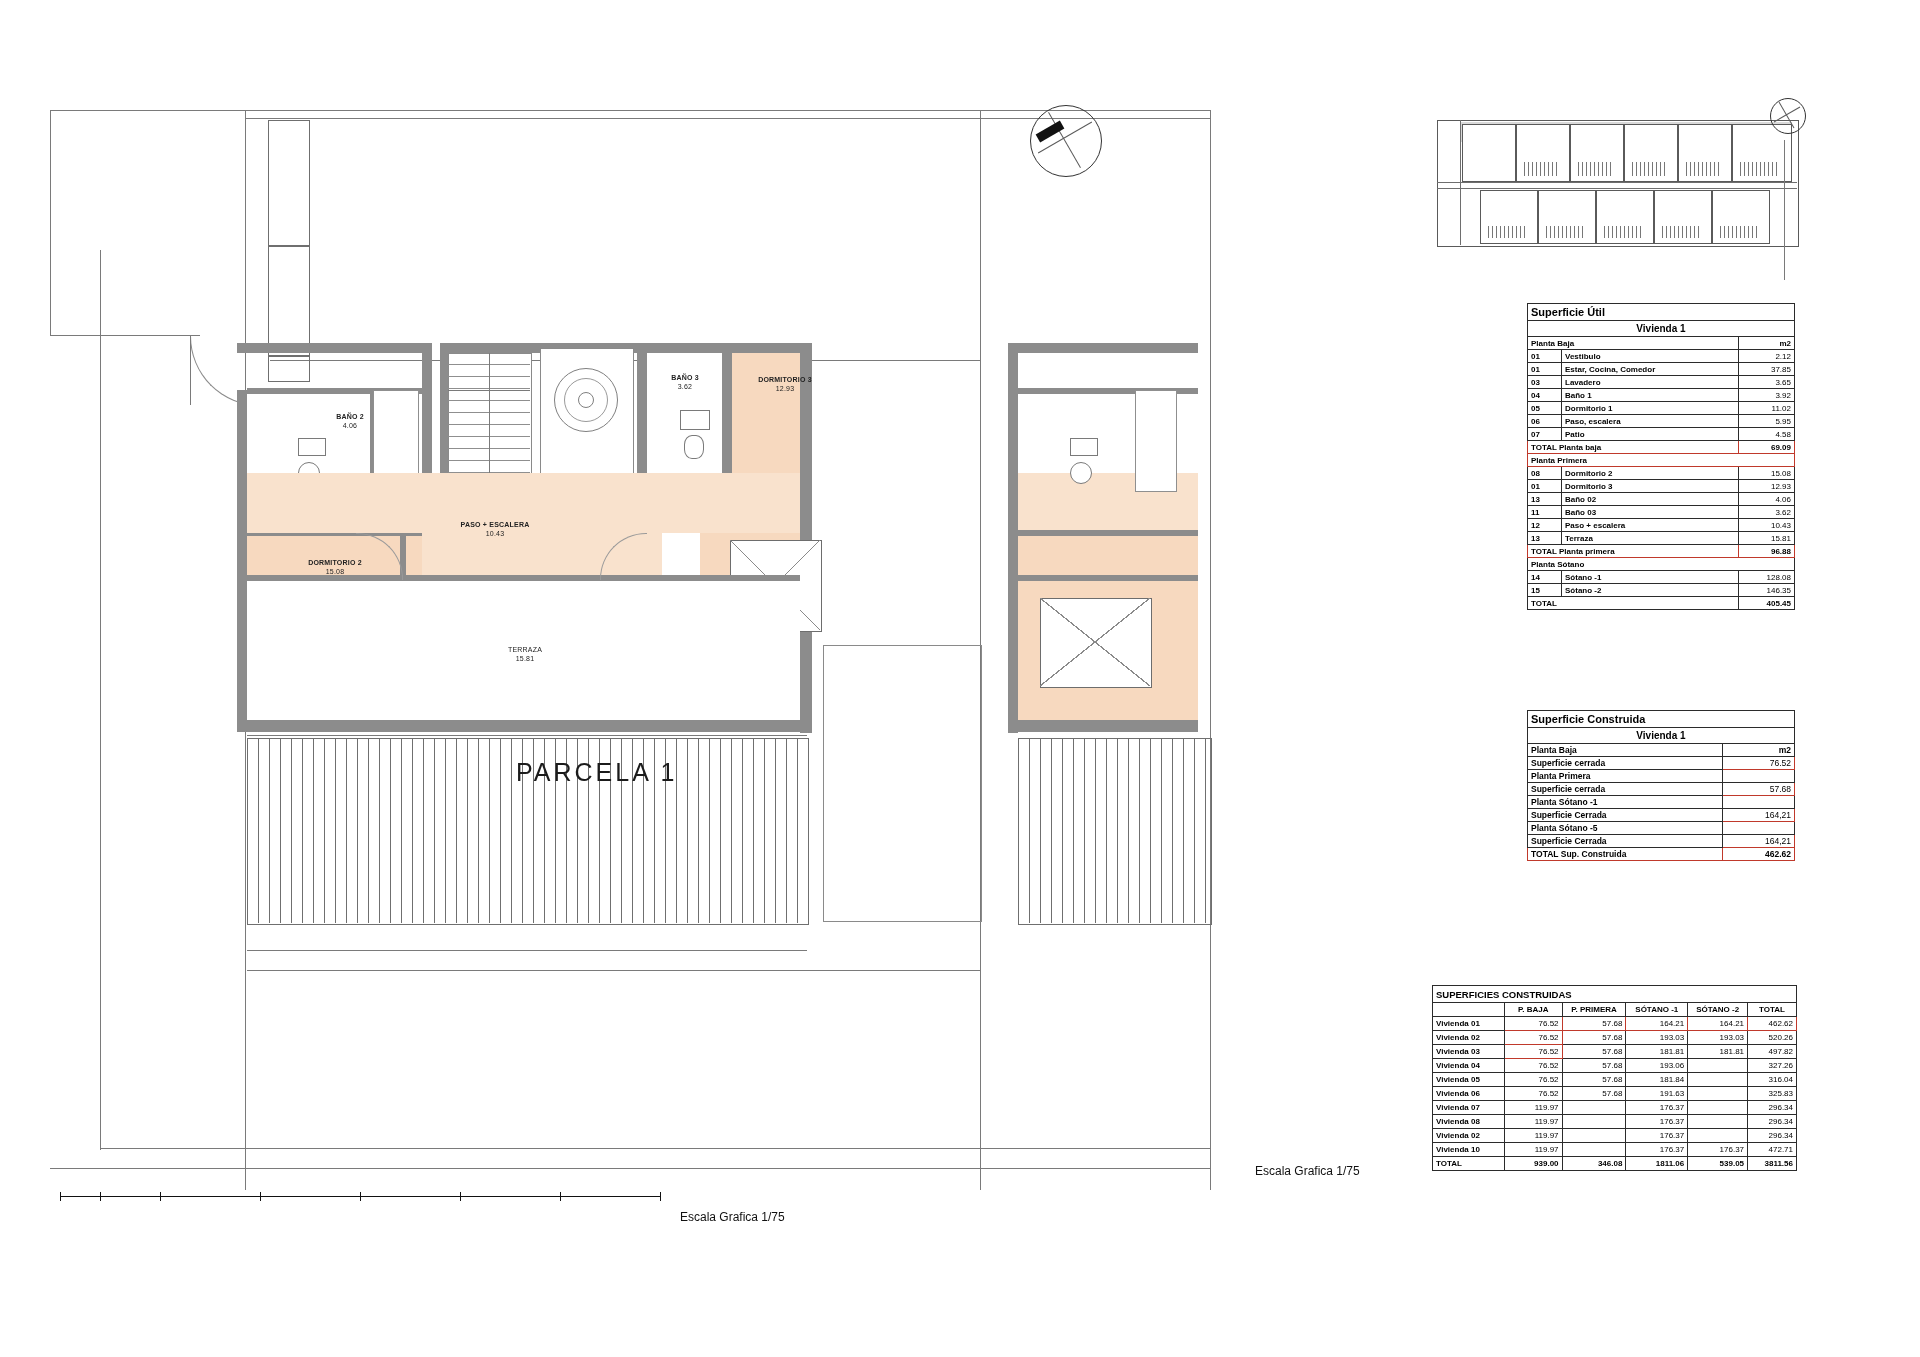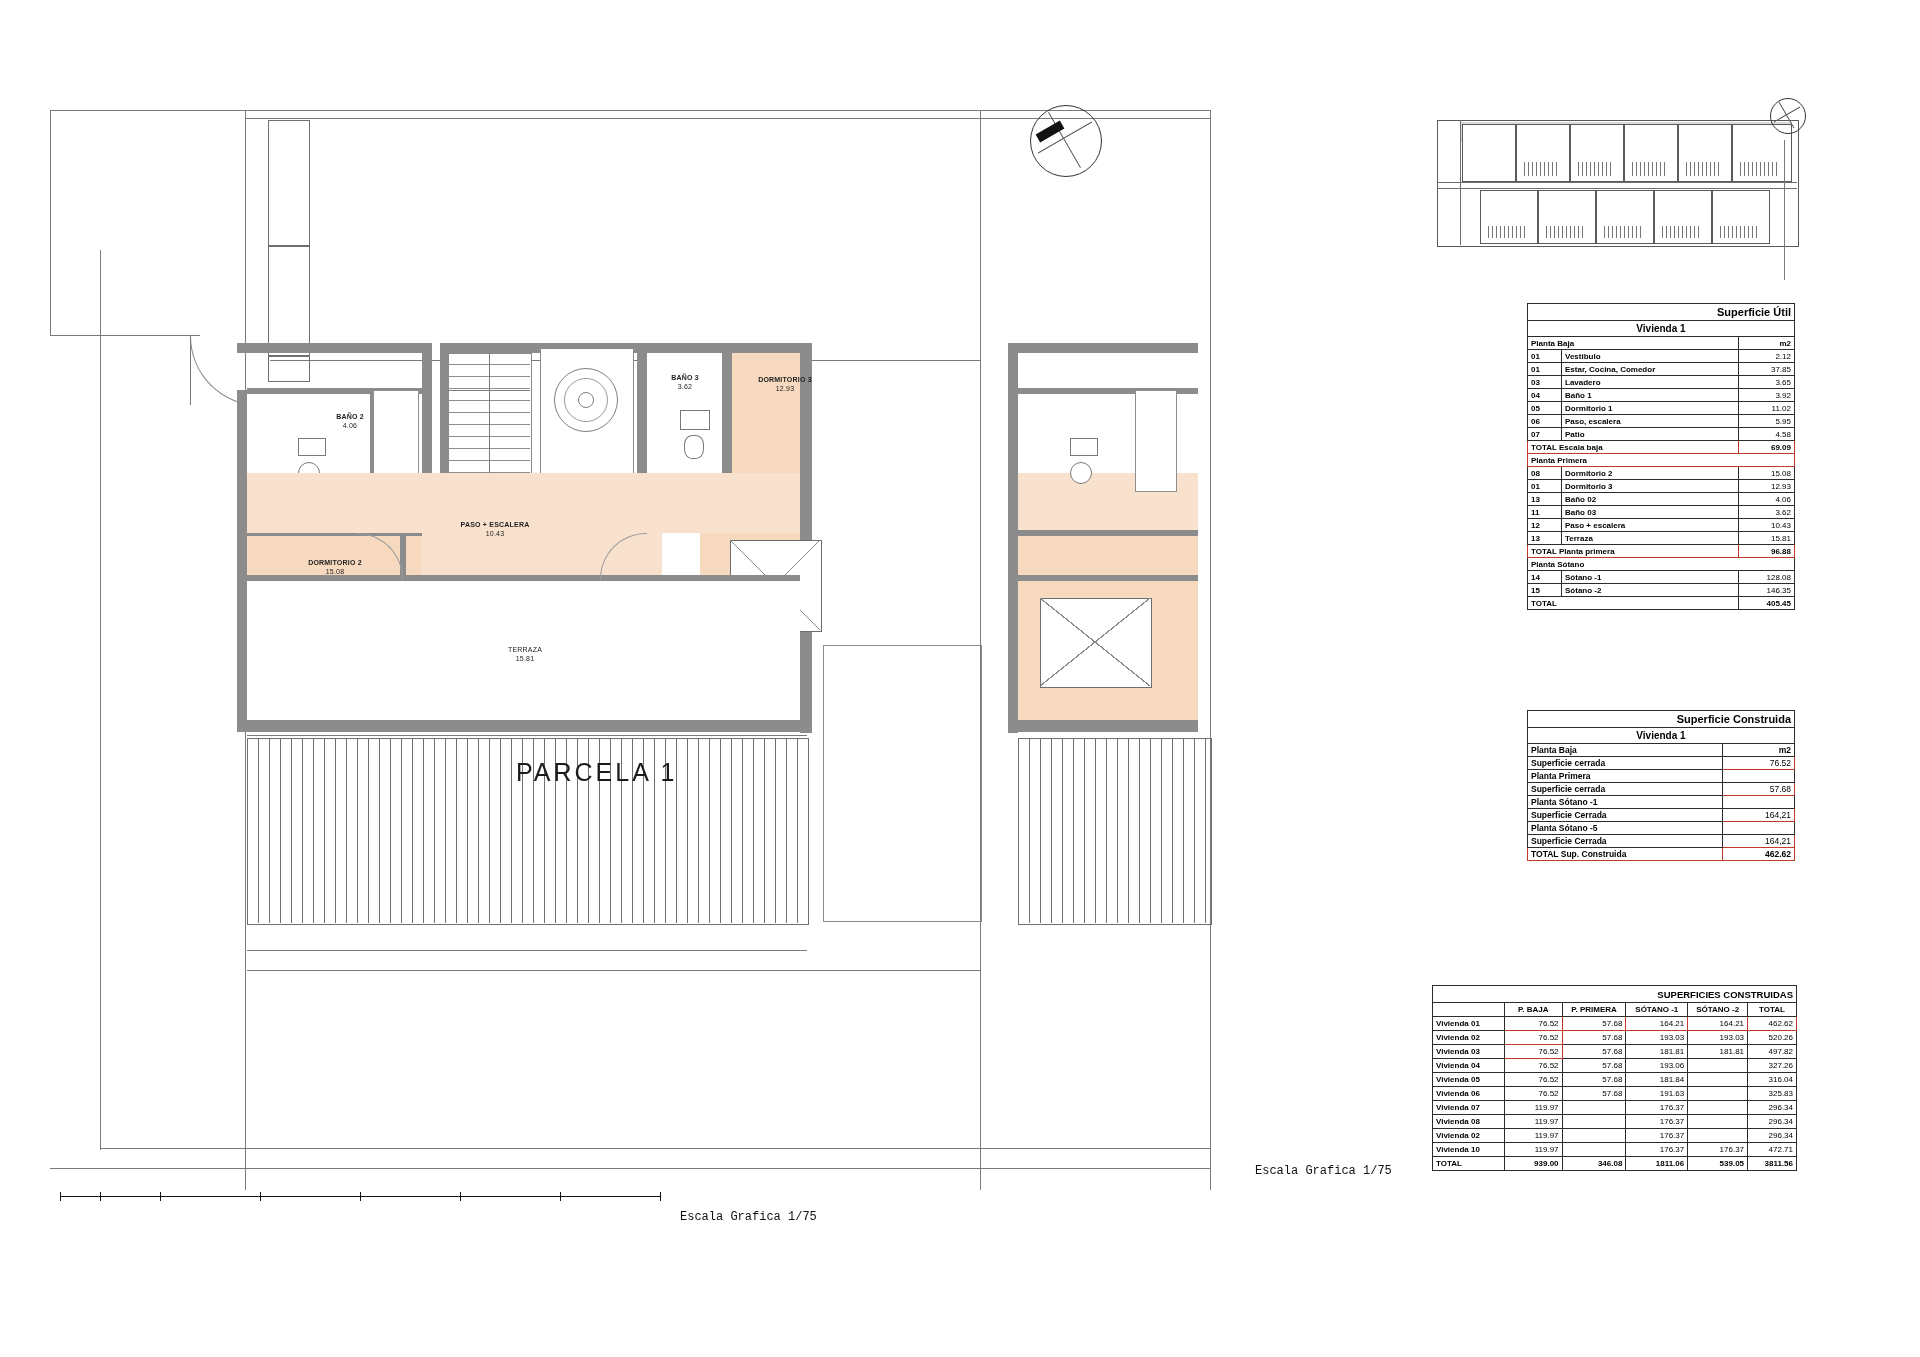--- a/index.html
+++ b/index.html
@@ -28,21 +28,21 @@
   .hatch{position:absolute;
      background:repeating-linear-gradient(90deg,#6f6f6f 0px,#6f6f6f 1px,transparent 1px,transparent 11px);}
 
   .label{position:absolute;font-size:7px;line-height:9px;color:#222;text-align:center;letter-spacing:.2px;}
   .label b{font-weight:bold;}
   .parcela{position:absolute;font-size:25px;letter-spacing:3px;color:#1b1b1b;}
 
   
   .tbl{position:absolute;border-collapse:collapse;font-size:8.5px;}
   .tbl td,.tbl th{border:1px solid #2b2b2b;padding:1px 3px;height:13px;box-sizing:border-box;}
-  .tbl .ttl{font-weight:bold;text-align:right;font-size:11px;height:17px;}
+  .tbl .ttl{font-weight:bold;text-align:left;font-size:11px;height:17px;}
   .tbl .sub{font-weight:bold;text-align:center;font-size:10px;height:16px;}
   .tbl .hd{font-weight:bold;}
   .num{text-align:right;}
   .ctr{text-align:center;}
   .red-box{border:1px solid #c0392b !important;}
 
   .t-util{left:1527px;top:303px;width:268px;}
   .t-const{left:1527px;top:710px;width:268px;}
   .t-sup{left:1432px;top:985px;width:365px;}
 
@@ -50,21 +50,21 @@
   .t-util td{font-size:8px;}
   .t-const td{font-size:8.5px;}
   .circle{position:absolute;border:1px solid #333;border-radius:50%;}
 
   
   #keyplan{left:1432px;top:110px;width:370px;height:160px;}
   .kp-box{position:absolute;border:1px solid #5a5a5a;background:#fff;}
   .kp-fill{position:absolute;background:#d9d9d9;}
   .kp-line{position:absolute;background:#6e6e6e;}
 
-  .scale-txt{position:absolute;font-size:12px;color:#111;font-family:Liberation Mono, monospace;}
+  .scale-txt{position:absolute;font-size:12px;color:#111;}
 </style>
 </head>
 <body>
 
 <div class="sheet">
 
   <div class="abs" id="plan-area">
 
     <div class="ln thin" style="left:10px;top:20px;width:1160px;height:1px;"></div>
     <div class="ln thin" style="left:205px;top:28px;width:965px;height:1px;"></div>
@@ -299,21 +299,21 @@
           <td class="hd">06</td>
           <td class="hd">Paso, escalera</td>
           <td class="num">5.95</td>
         </tr>
     <tr>
           <td class="hd">07</td>
           <td class="hd">Patio</td>
           <td class="num">4.58</td>
         </tr>
     <tr>
-          <td class="hd red-box" colspan="2">TOTAL Escala baja</td>
+          <td class="hd red-box" colspan="2">TOTAL Planta baja</td>
           <td class="num hd red-box">69.09</td>
         </tr>
 
     <tr>
           <td class="hd red-box" colspan="3">Planta Primera</td>
         </tr>
     <tr>
           <td class="hd">08</td>
           <td class="hd">Dormitorio 2</td>
           <td class="num">15.08</td>

